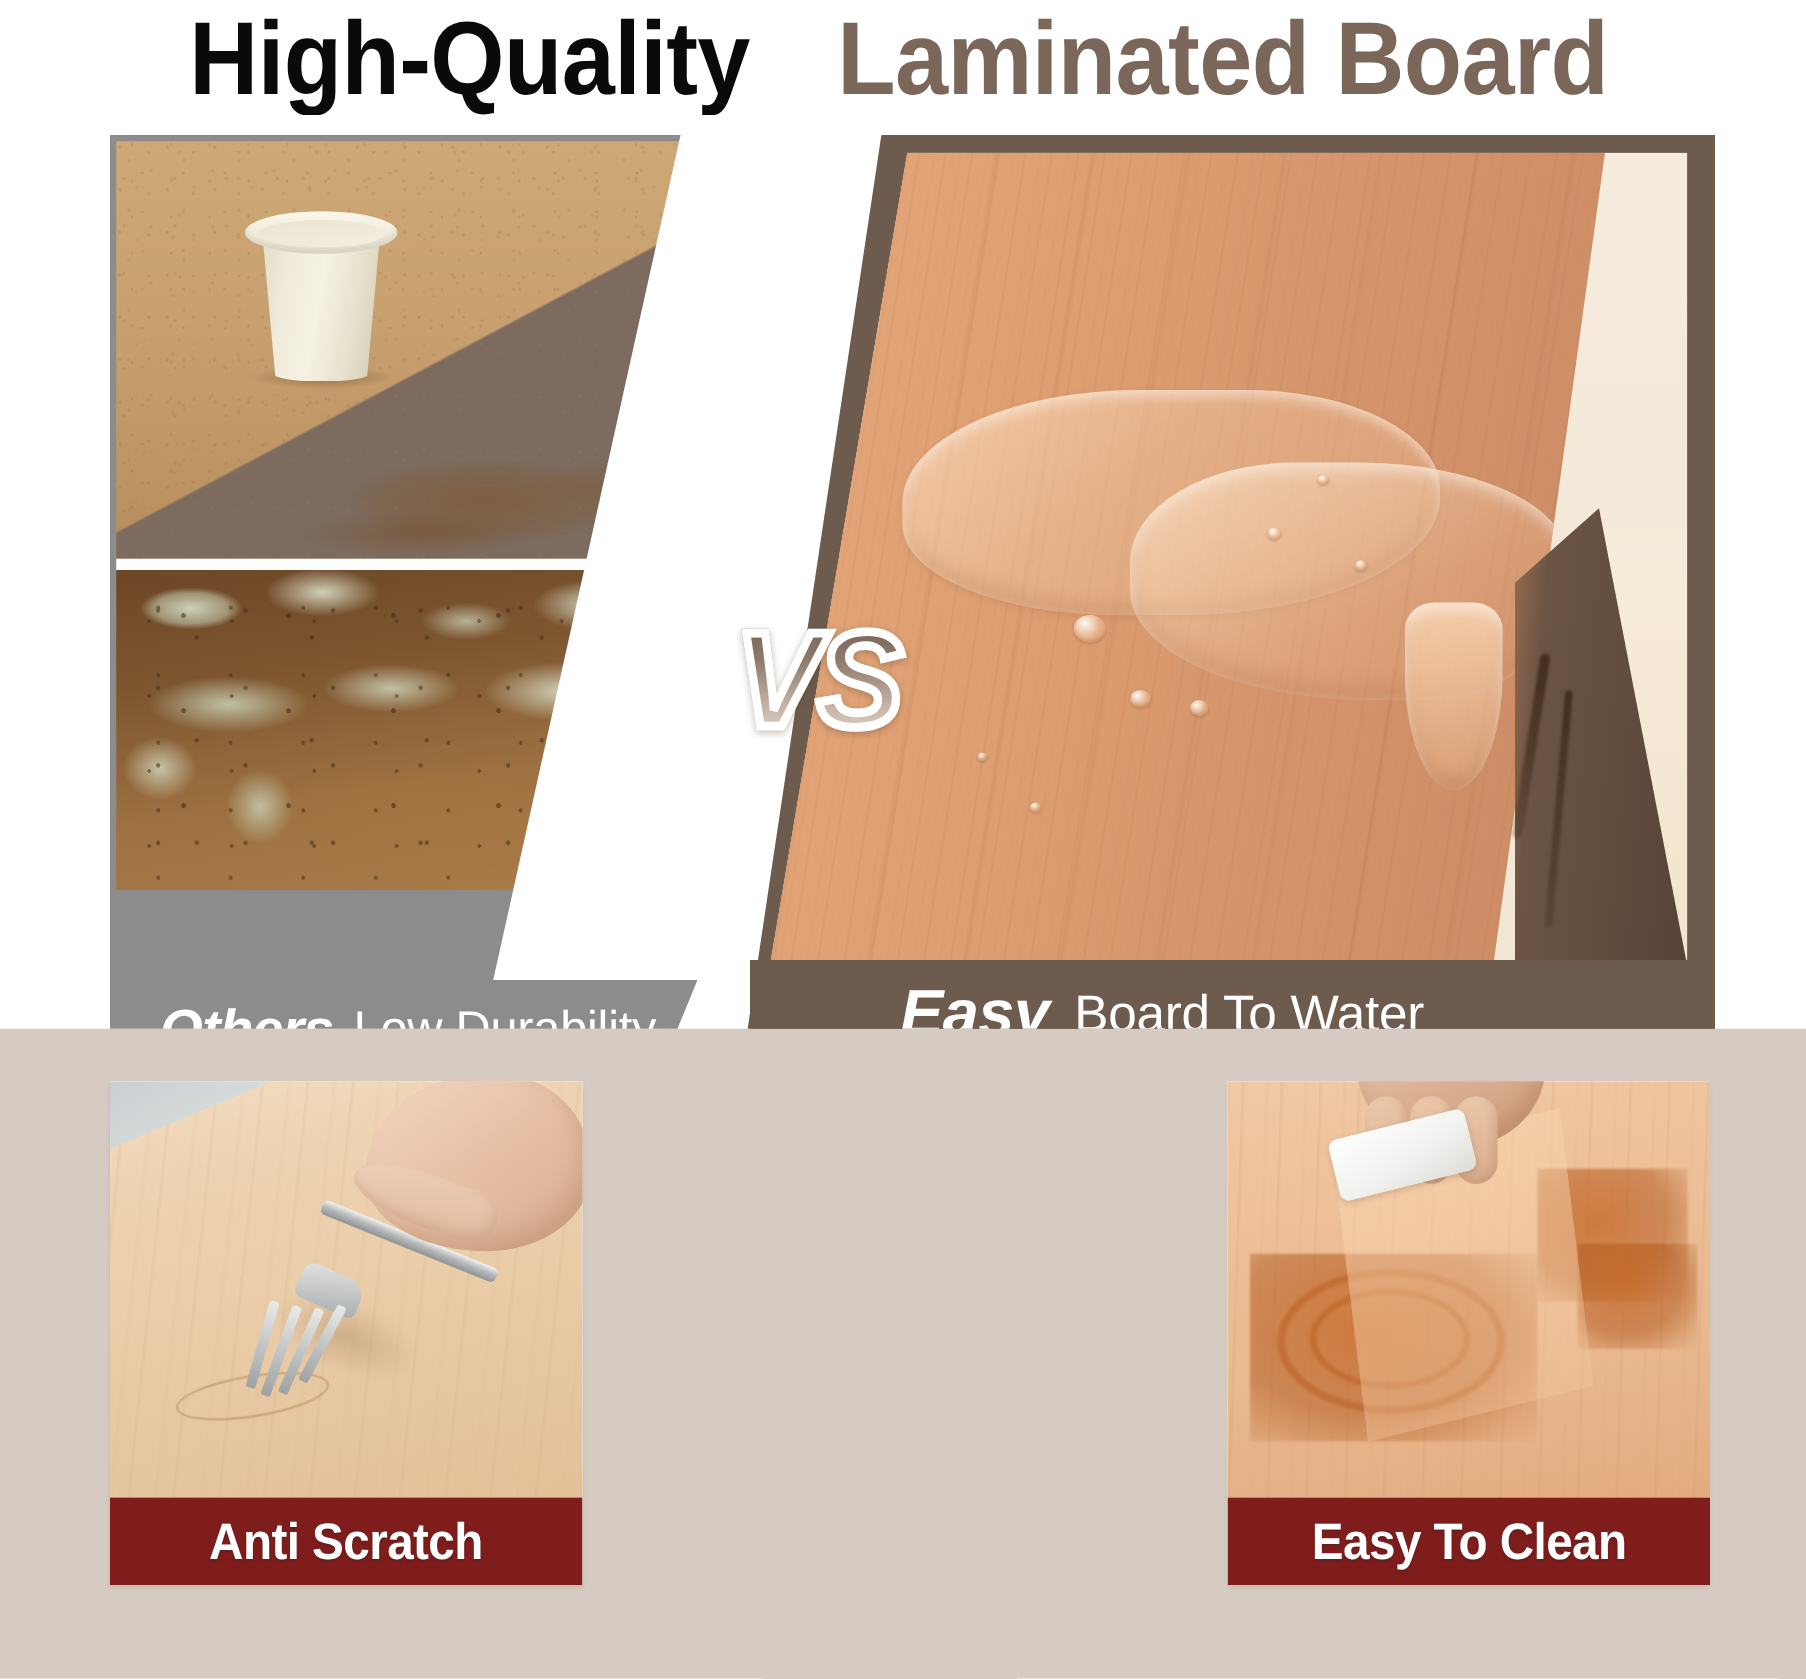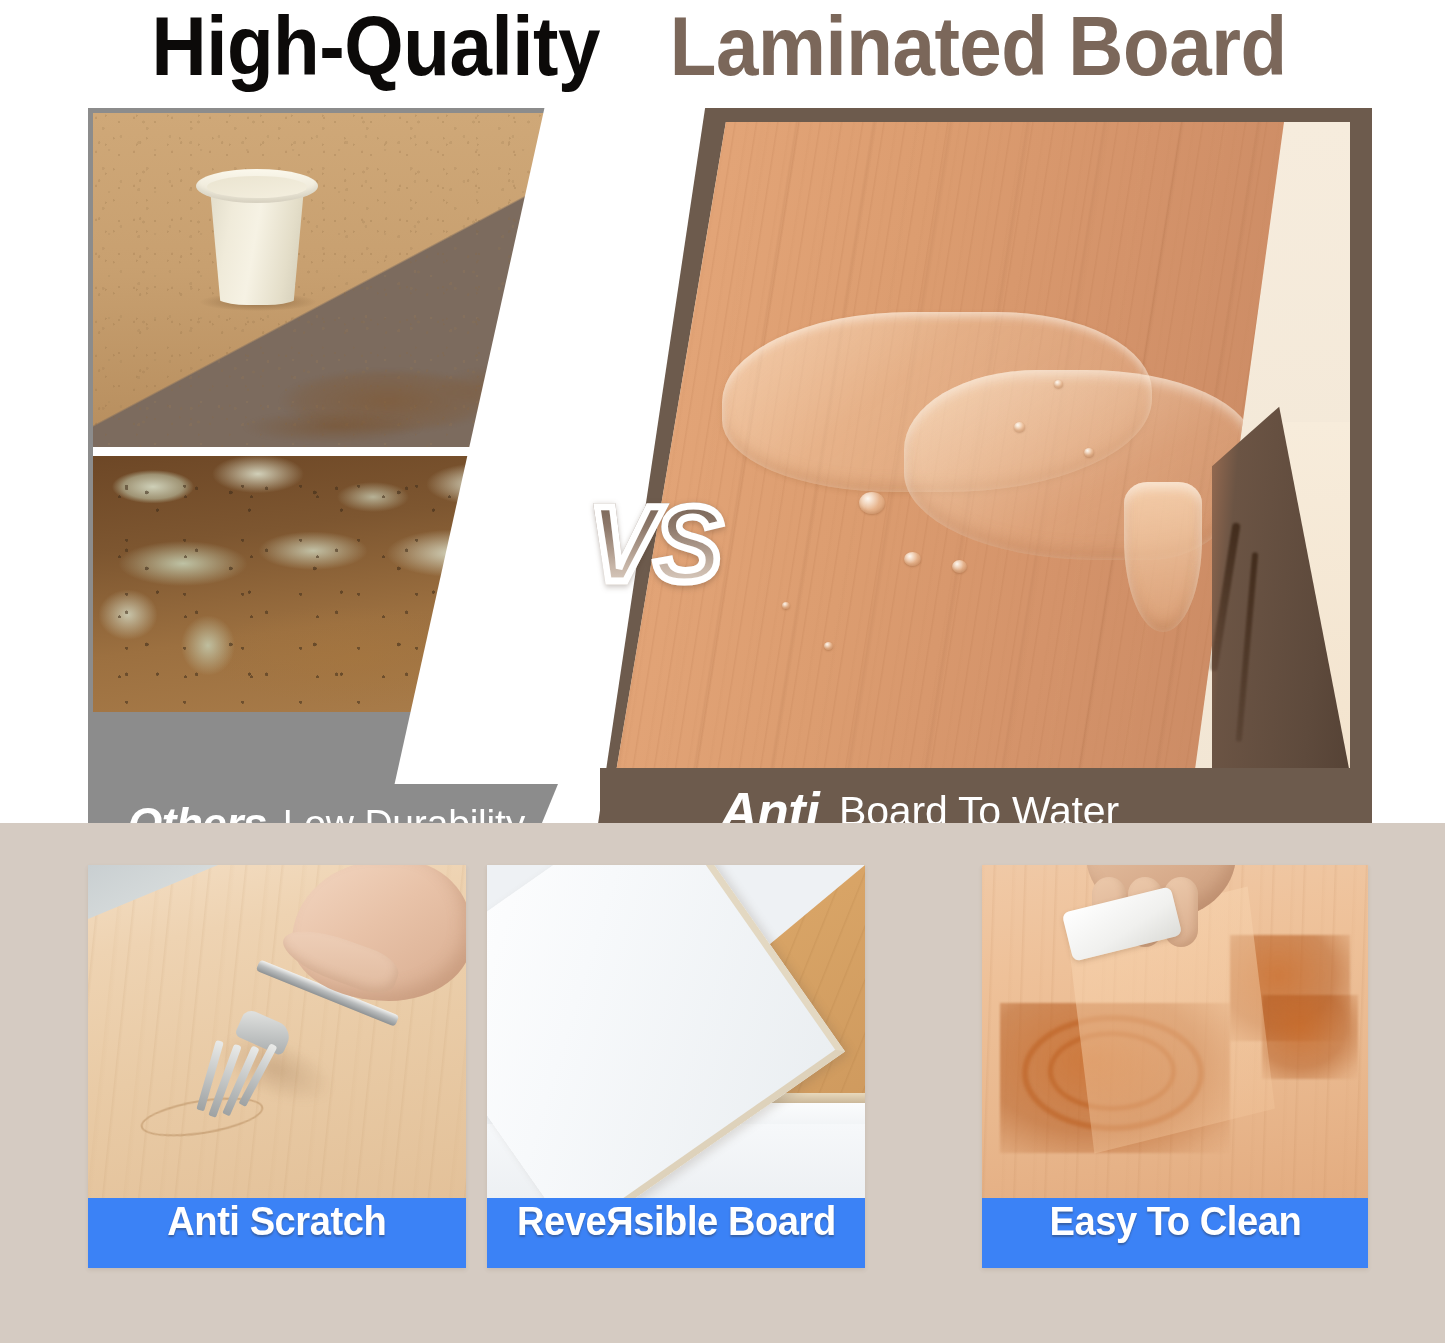--- a/index.html
+++ b/index.html
@@ -421,21 +421,21 @@
   }
   .knuckle{
     position:absolute;top:12px;width:34px;height:70px;border-radius:18px;
     background:linear-gradient(160deg,#ecc9ab,#d8ac8c);
     box-shadow:inset -3px -4px 7px rgba(150,100,66,.22);
   }
 
   
   .fcap{
     position:absolute;left:0;bottom:0;width:100%;height:70px;
-    background:#3b82f6;display:flex;justify-content:center;margin-top:48px;
+    background:#7f1d1d;display:flex;align-items:center;justify-content:center;margin-top:48px;
   }
   .fcap-text{
     color:#ffffff;font-size:41px;font-weight:bold;
     letter-spacing:-0.5px;transform:scaleX(0.93);
     text-shadow:0 2px 2px rgba(45,33,24,.35);
     white-space:nowrap;
   }
 </style>
 </head>
 <body>
@@ -497,21 +497,21 @@
       <div class="streak" style="left:630px;top:430px;height:190px;transform:rotate(5deg);width:6px;"></div>
     </div>
   </div>
 
   <div class="cap-left">
     <span class="cap-strong">Others</span>
     <span class="cap-light">Low Durability</span>
   </div>
 
   <div class="cap-right">
-    <span class="cap-strong">Anti</span>
+    <span class="cap-strong">Easy</span>
     <span class="cap-light">Board To Water</span>
   </div>
 
   <div class="vs">VS</div>
 
 </div>
 
 <div class="features">
 
   <div class="fcard c1">
@@ -529,36 +529,20 @@
       <div class="tine" style="left:164px;top:182px;width:8px;height:74px;transform:rotate(24deg);"></div>
       <div class="tine" style="left:182px;top:180px;width:8px;height:68px;transform:rotate(28deg);"></div>
       <div class="hand"></div>
       <div class="finger"></div>
     </div>
     <div class="fcap">
       <span class="fcap-text">Anti Scratch</span>
     </div>
   </div>
 
-  <div class="fcard c2">
-    <div class="fimg">
-      <div class="rev-bg"></div>
-      <div class="rev-wood">
-        <div class="g"></div>
-      </div>
-      <div class="rev-wood-edge"></div>
-      <div class="rev-strip"></div>
-      <div class="rev-base"></div>
-      <div class="rev-white"></div>
-      <div class="rev-white-edge"></div>
-    </div>
-    <div class="fcap">
-      <span class="fcap-text">ReveЯsible Board</span>
-    </div>
-  </div>
 
   <div class="fcard c3">
     <div class="fimg">
       <div class="clean-wood">
         <div class="g"></div>
       </div>
       <div class="sauce" style="left:18px;top:138px;width:230px;height:150px;"></div>
       <div class="sauce" style="left:248px;top:70px;width:120px;height:106px;"></div>
       <div class="sauce" style="left:280px;top:130px;width:96px;height:84px;"></div>
       <div class="sauce-ring" style="left:40px;top:150px;width:170px;height:104px;"></div>

